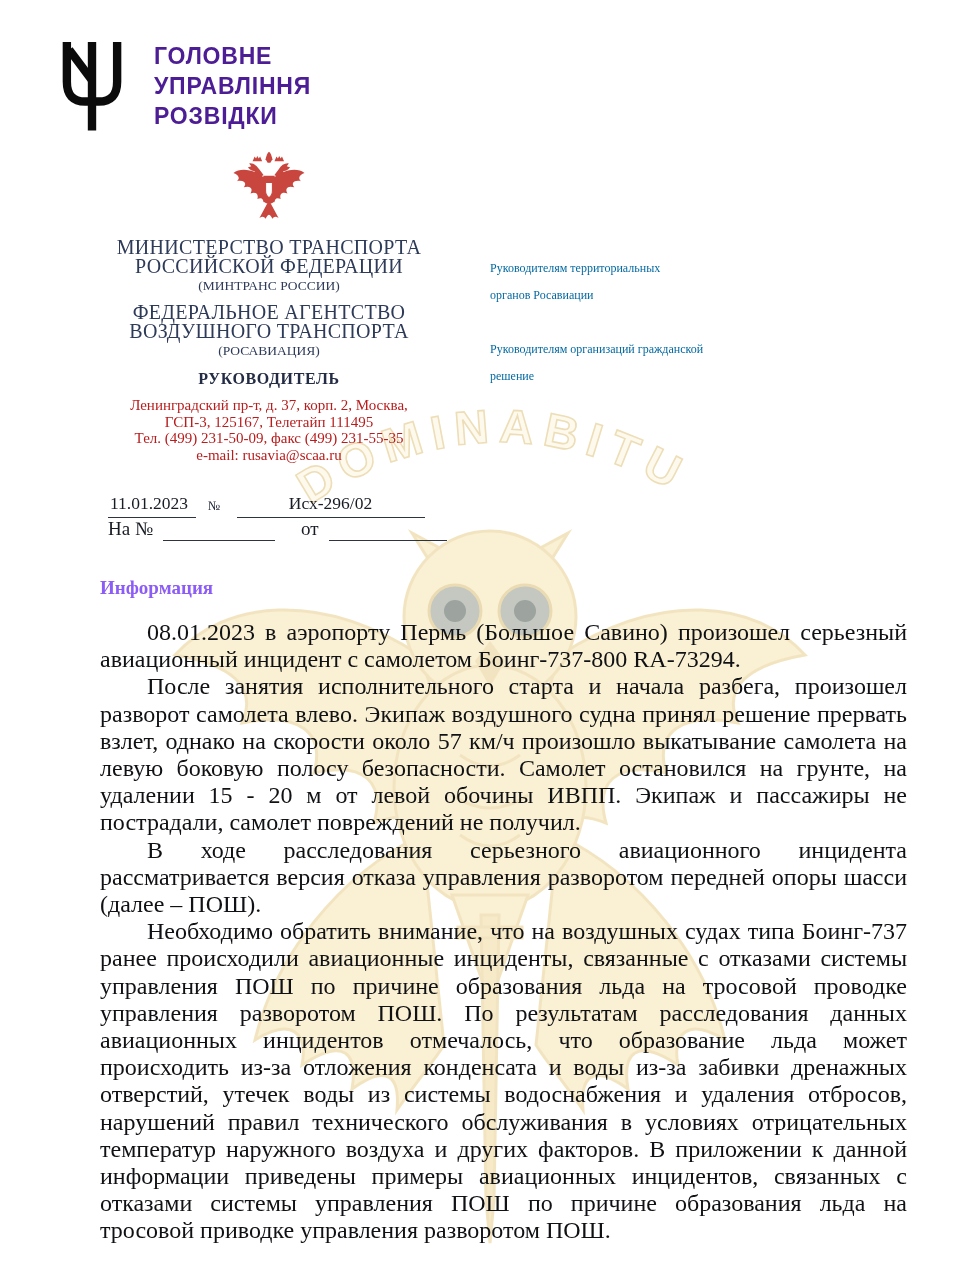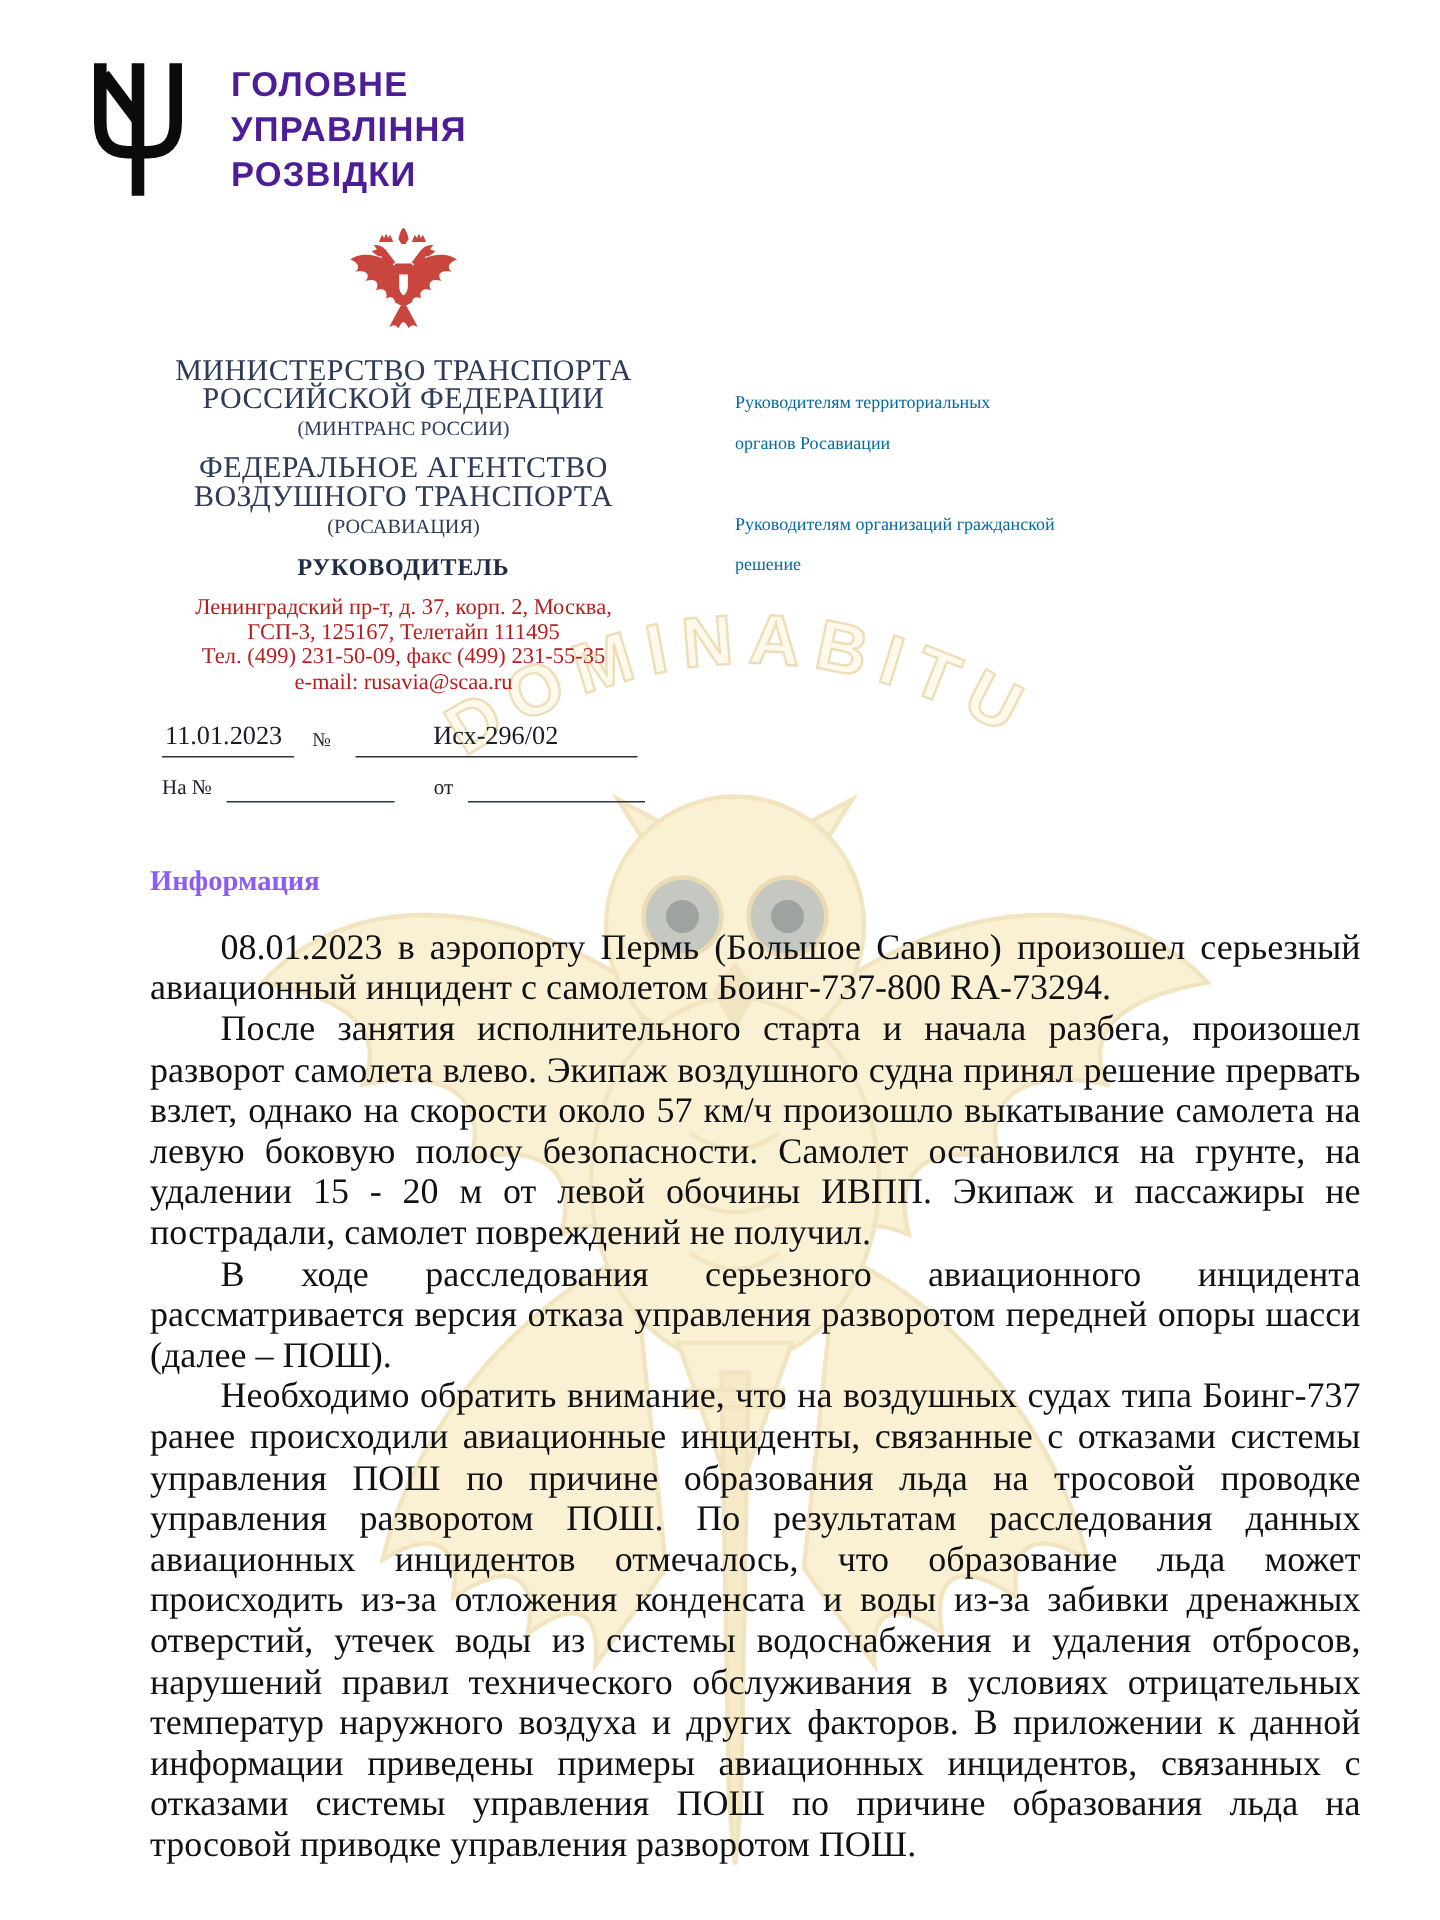--- a/index.html
+++ b/index.html
@@ -33,24 +33,24 @@
   .lh-address { margin-top:9px; font-size:15px; line-height:16.5px; color:#b91c1c; }
   .addressees {
     position:absolute; top:255px; left:490px; width:420px;
     font-size:12px; line-height:27px; color:#0369a1; z-index:2;
   }
   .addressee + .addressee { margin-top:27px; }
   
   .ref-block { position:absolute; top:480px; left:108px; z-index:2; font-size:17.5px; color:#181c24; }
   .ref-line { display:flex; align-items:flex-end; }
   .u { border-bottom:1.6px solid #2e3340; }
-  .ref-date { padding:0 8px 3px 2px; }
+  .ref-date { padding:0 8px 3px 2px;margin-top:13px; }
   .ref-small { font-size:13px; padding:0 0 4px 12px; color:#23283a; }
   .ref-number { min-width:188px; text-align:center; margin-left:16px; padding-bottom:3px; }
-  .ref-line2 { margin-top:13px; font-size:14px; }
+  .ref-line2 { font-size:19px; }
   .blank-1 { display:inline-block; width:112px; margin-left:10px; }
   .blank-2 { display:inline-block; width:118px; margin-left:10px; }
   .ref-ot { margin-left:26px; }
   
   .content { position:absolute; top:574px; left:100px; width:807px; z-index:2; }
   .doc-title { font-weight:700; font-size:19px; line-height:28px; color:#8b5cf6; }
   .doc-title sup { font-size:12px; }
   .paras { margin-top:17px; }
   .paras p {
     font-size:24px; line-height:27.2px; text-align:justify;

